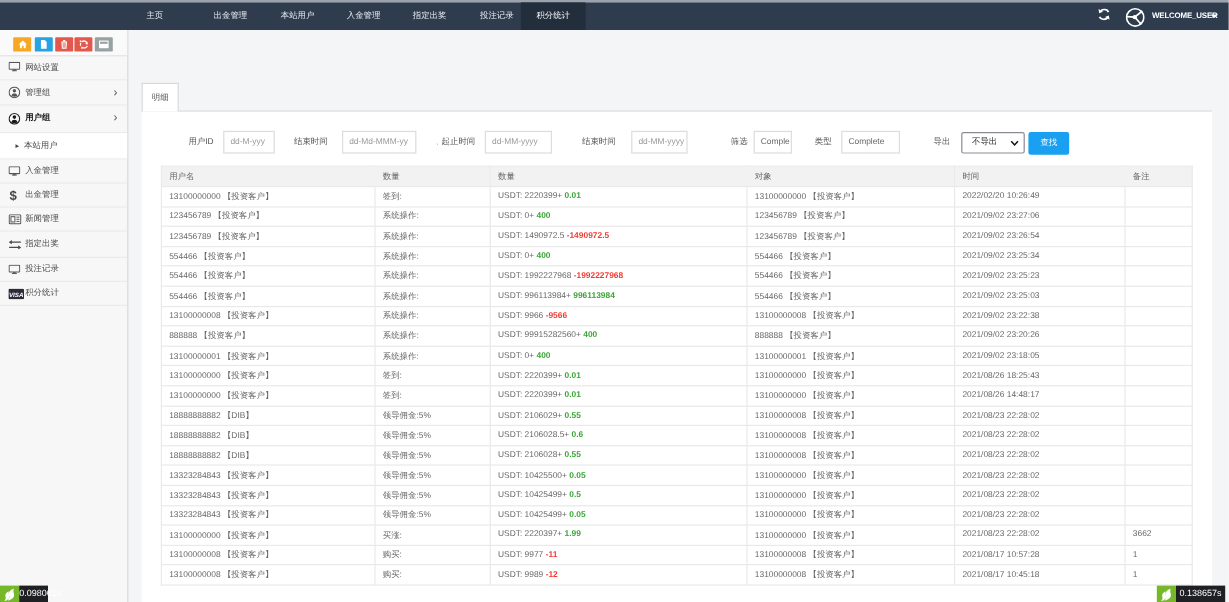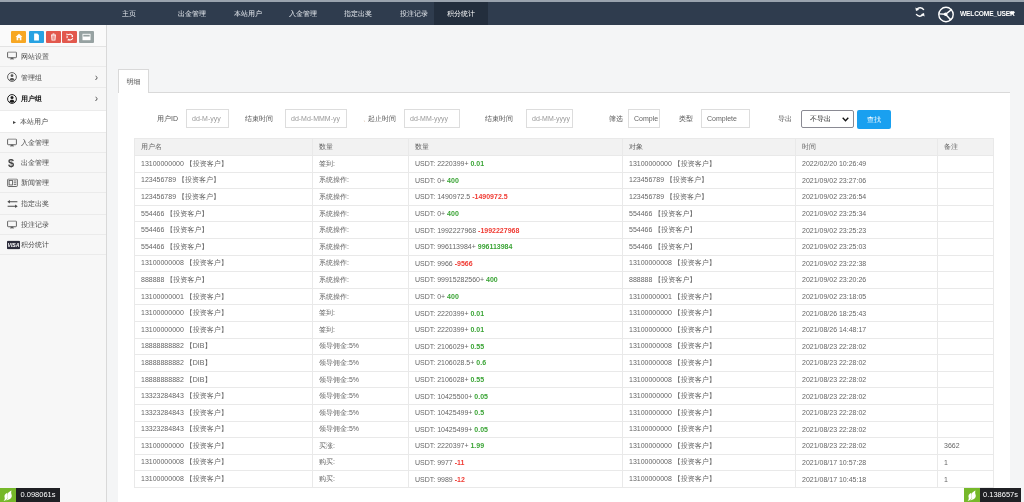--- a/index.html
+++ b/index.html
@@ -390,18 +390,18 @@
         <td>13100000008 【投资客户】</td>
         <td>2021/08/17 10:45:18</td>
         <td>1</td>
       </tr>
 </tbody>
   </table>
 <div class="gicon" style="left:0;top:488px"><svg width="16" height="14" viewBox="0 0 16 14">
       <path d="M11.5 2.5 C8.5 4 6.8 5.5 7.6 8 C8.2 9.8 7.8 11 6.2 12.5 C10.5 11.5 12.4 9.3 11.6 6.7 C11 4.9 11.1 4 11.5 2.5Z" fill="#fff"></path>
       <path d="M7.2 4.8 C5 6 4 7.4 4.6 9.3 C5 10.7 4.7 11.7 3.6 13 C6.8 12.2 8.3 10.4 7.7 8.3 C7.3 6.9 7.2 6 7.2 4.8Z" fill="#fff"></path>
     </svg></div>
-<div class="tbadge" style="left:16px;top:488px;width:44px">0.098061s</div>
+<div class="tbadge" style="left:16px;top:488px;width:24px">0.098061s</div>
 <div class="gicon" style="left:964px;top:488px"><svg width="16" height="14" viewBox="0 0 16 14">
       <path d="M11.5 2.5 C8.5 4 6.8 5.5 7.6 8 C8.2 9.8 7.8 11 6.2 12.5 C10.5 11.5 12.4 9.3 11.6 6.7 C11 4.9 11.1 4 11.5 2.5Z" fill="#fff"></path>
       <path d="M7.2 4.8 C5 6 4 7.4 4.6 9.3 C5 10.7 4.7 11.7 3.6 13 C6.8 12.2 8.3 10.4 7.7 8.3 C7.3 6.9 7.2 6 7.2 4.8Z" fill="#fff"></path>
     </svg></div>
 <div class="tbadge" style="left:980px;top:488px;width:41px">0.138657s</div>
 
 </body></html>

